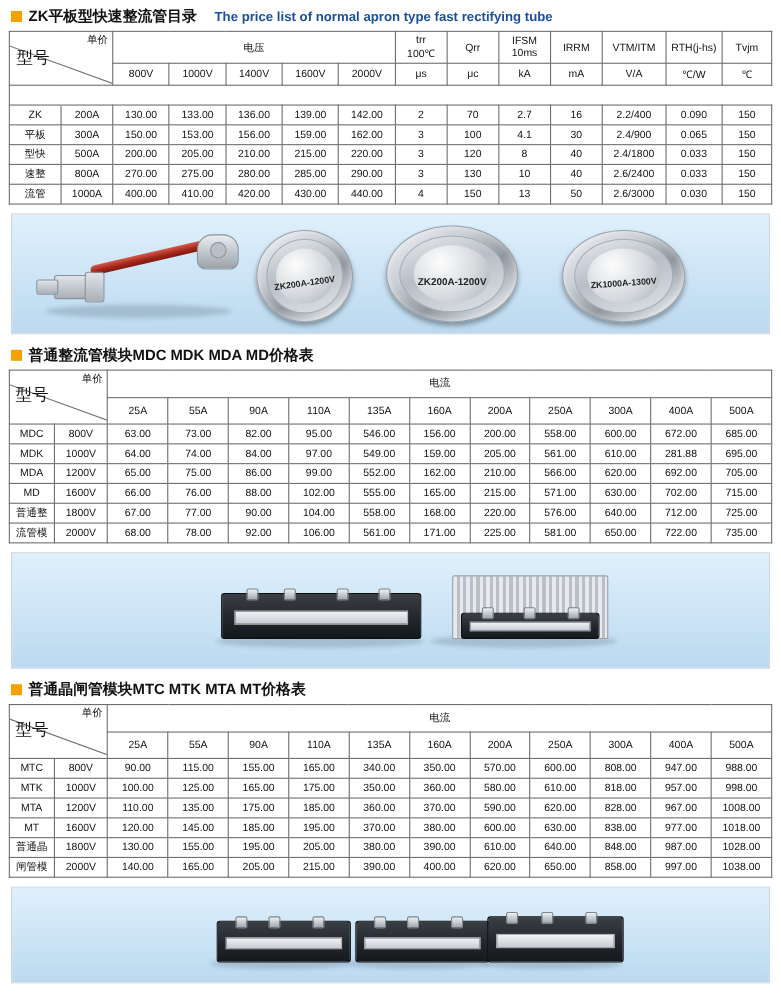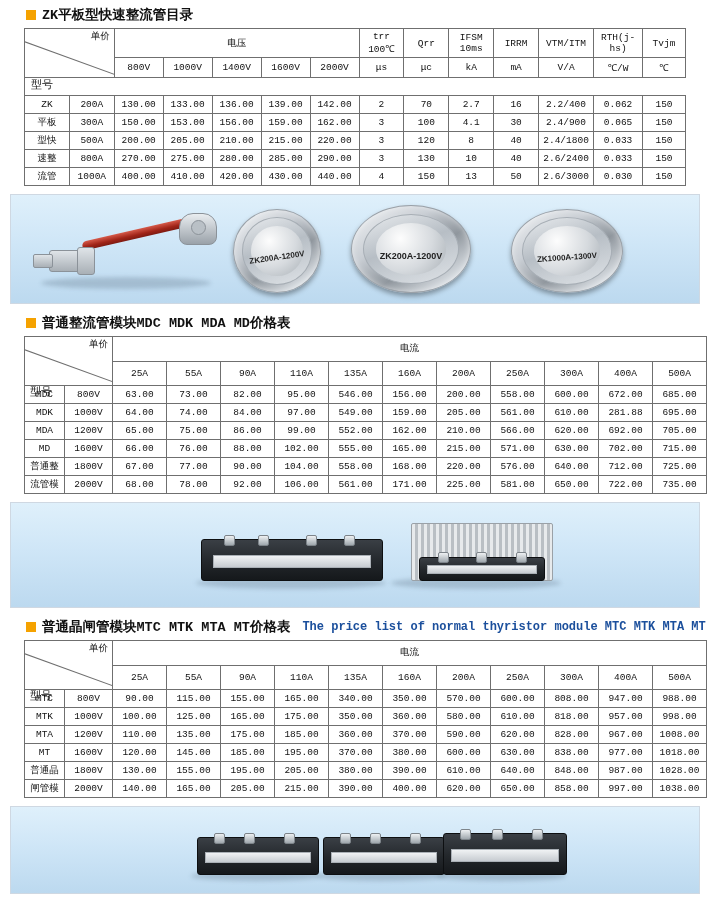--- a/index.html
+++ b/index.html
@@ -16,23 +16,22 @@
     overflow: hidden;
   }
   .page {
     position: relative;
     width: 710px;
     height: 906px;
     padding: 0;
     box-sizing: border-box;
   }
   .section {
-    padding: 0 24px;
+    padding: 0 8px;
     box-sizing: border-box;
-    font-family: Liberation Mono, monospace;
   }
   
   .sec-head {
     display: flex;
     align-items: center;
     gap: 6px;
     padding: 6px 2px 4px 2px;
   }
   .sec-bullet {
     width: 10px;
@@ -95,21 +94,21 @@
     position: absolute;
     left: -10%;
     top: 50%;
     width: 125%;
     height: 1px;
     background: #6f6f6f;
     transform-origin: left center;
     transform: rotate(20deg) translateY(-14px);
   }
   .slashcell .tl {
-    position: absolute; left: 3px; top: 1px; font-size: 11px; margin-top: 34px;
+    position: absolute; left: 3px; top: 1px; font-size: 15px;
   }
   .slashcell.dbl { height: 48px; }
   .slashcell .mid-right {
     position: absolute; right: 4px; top: 1px; font-size: 9.5px;
   }
 
   
   .photo-strip {
     margin: 8px 10px 4px 10px;
     height: 104px;
@@ -203,20 +202,21 @@
 </style>
 </head>
 <body>
 
 <div class="page">
 
   <div class="section">
     <div class="sec-head">
       <span class="sec-bullet"></span>
       <span class="sec-title-cn">ZK平板型快速整流管目录</span>
+      <span class="sec-title-en">The price list of normal apron type fast rectifying tube</span>
     </div>
 
     <table class="grid">
       <colgroup>
         <col style="width:44px">
           <col style="width:44px">
         <col style="width:48px">
           <col style="width:48px">
           <col style="width:48px">
           <col style="width:48px">
@@ -273,21 +273,21 @@
         <td>130.00</td>
         <td>133.00</td>
         <td>136.00</td>
         <td>139.00</td>
         <td>142.00</td>
         <td>2</td>
         <td>70</td>
         <td>2.7</td>
         <td>16</td>
         <td>2.2/400</td>
-        <td>0.062</td>
+        <td>0.090</td>
         <td>150</td>
       </tr>
       <tr>
         <td class="rowlabel">平板</td>
         <td>300A</td>
         <td>150.00</td>
         <td>153.00</td>
         <td>156.00</td>
         <td>159.00</td>
         <td>162.00</td>
@@ -533,21 +533,20 @@
       <div class="pin" style="left:18px; top:-6px;"></div>
       <div class="pin" style="left:56px; top:-6px;"></div>
       <div class="pin" style="left:96px; top:-6px;"></div>
     </div>
   </div>
 
   <div class="section">
     <div class="sec-head">
       <span class="sec-bullet"></span>
       <span class="sec-title-cn">普通晶闸管模块MTC MTK MTA MT价格表</span>
-      <span class="sec-title-en tight">The price list of normal thyristor module MTC MTK MTA MT</span>
     </div>
 
     <table class="grid">
       <colgroup>
         <col style="width:40px">
           <col style="width:48px">
         <col style="width:54px">
           <col style="width:54px">
           <col style="width:54px">
           <col style="width:54px">

